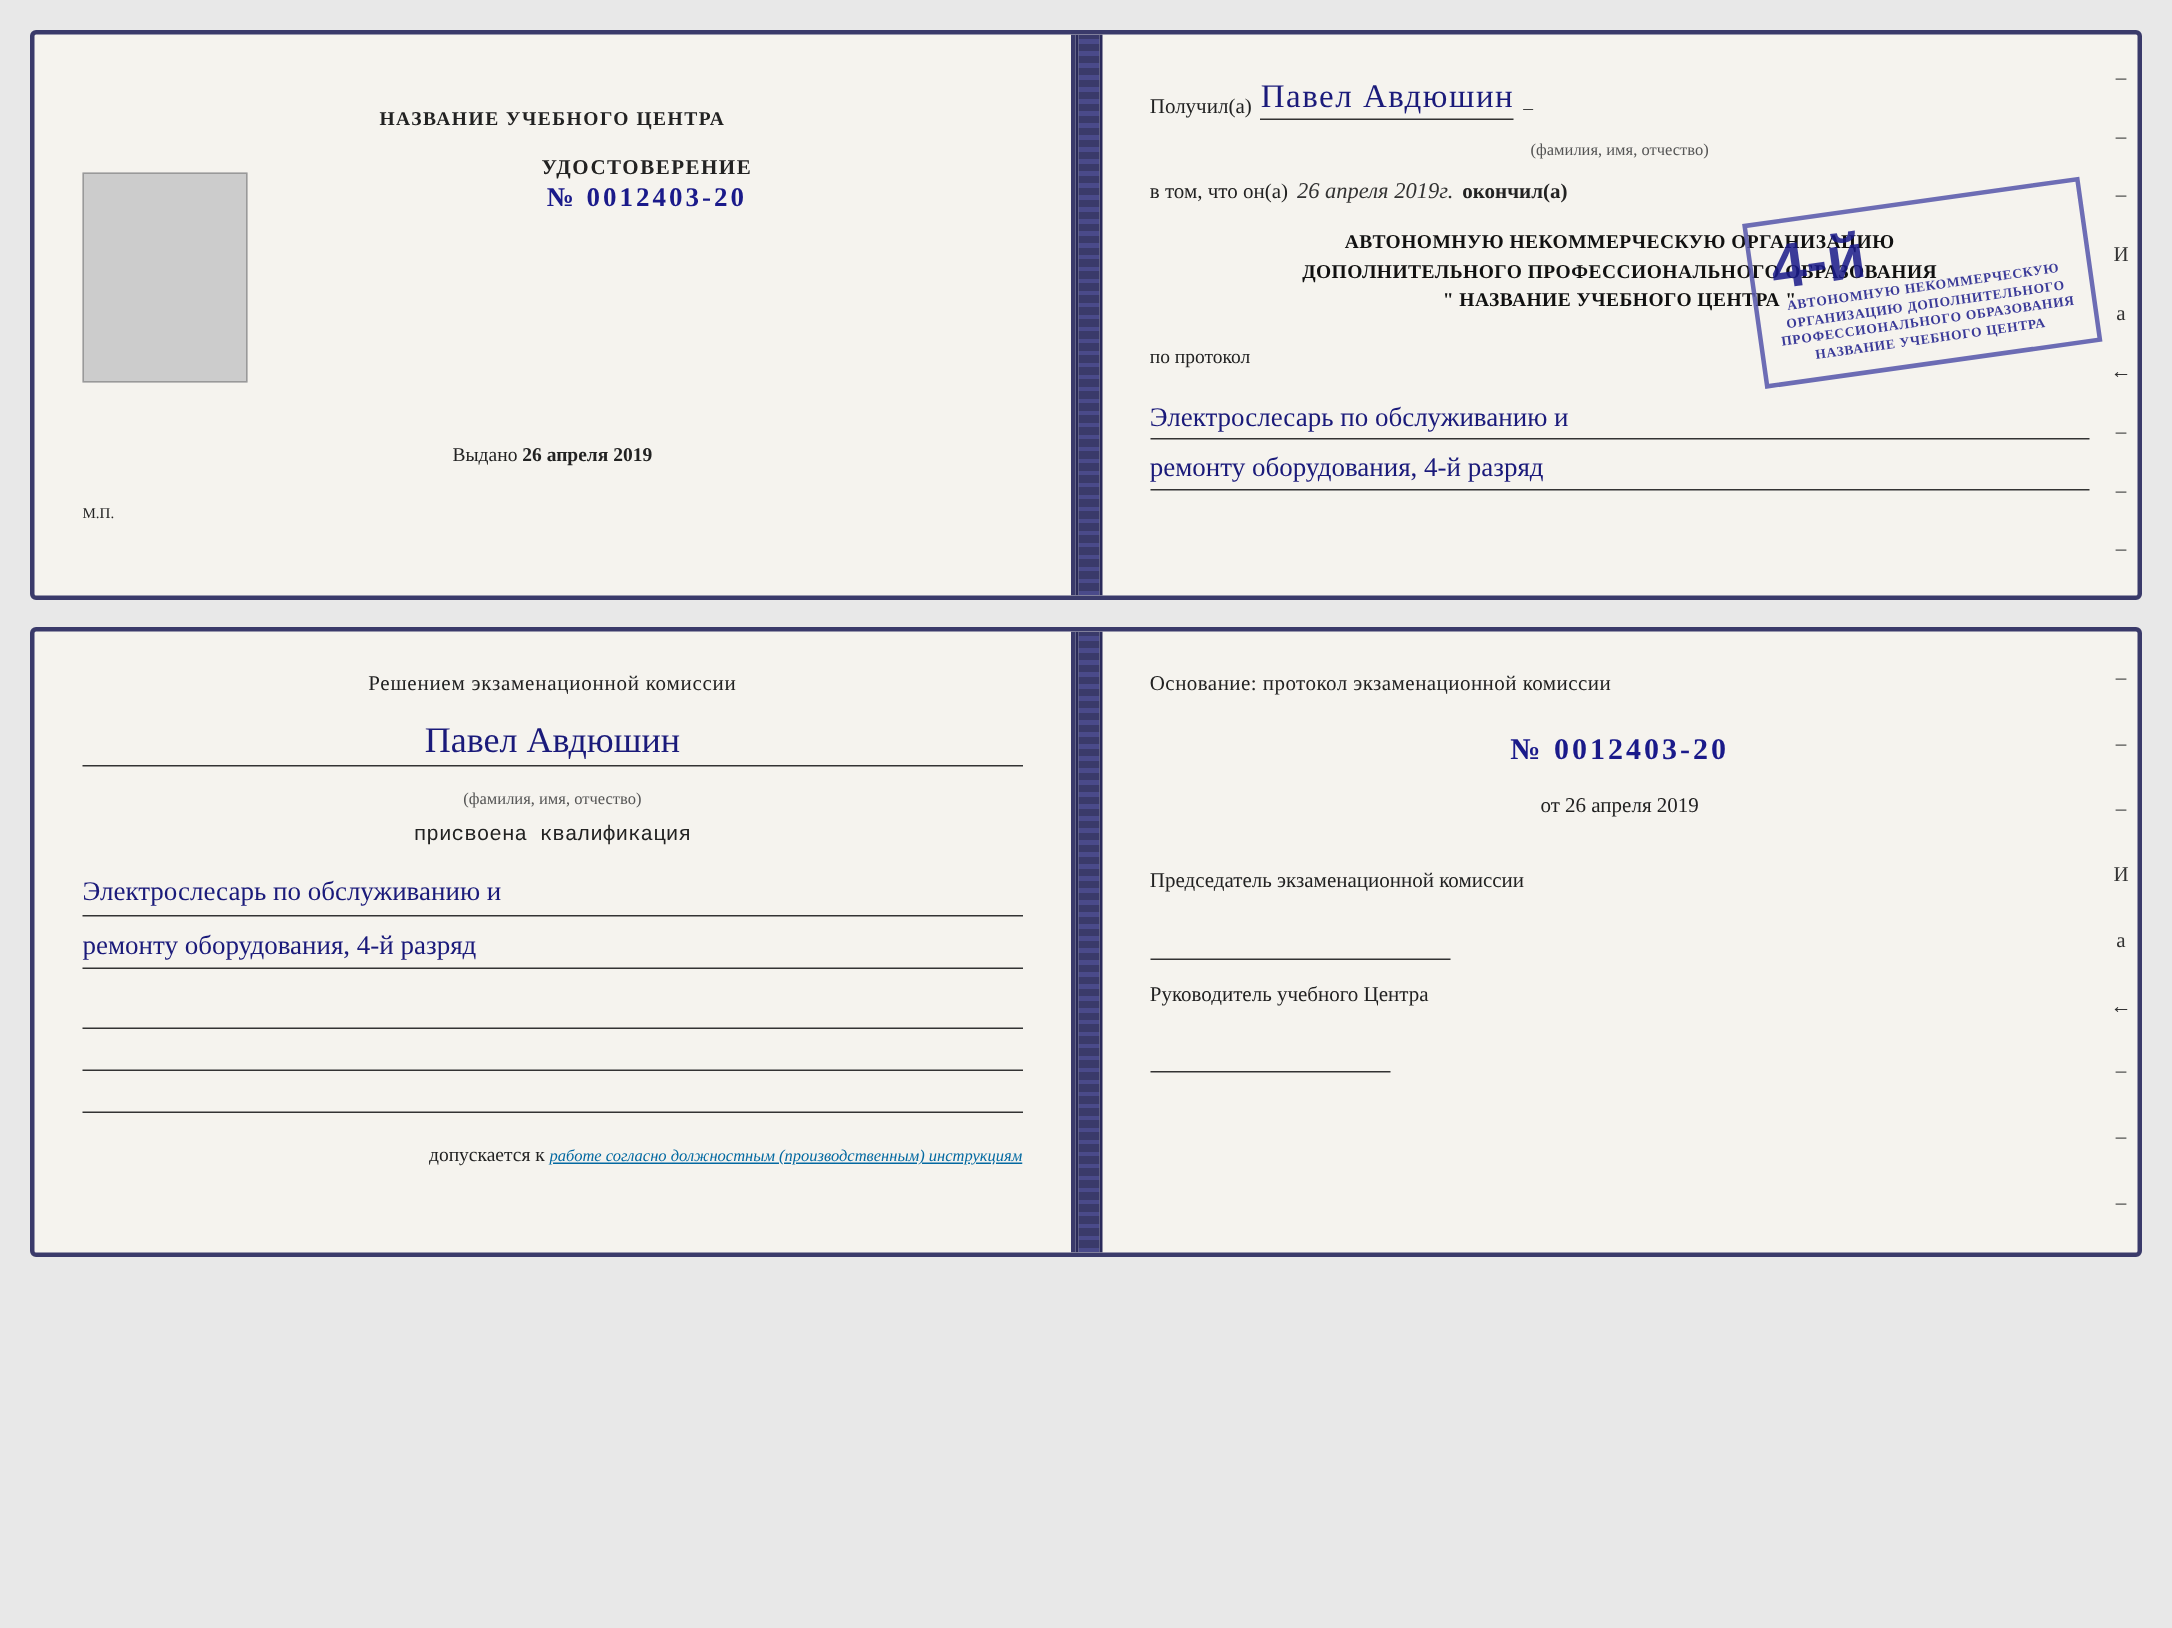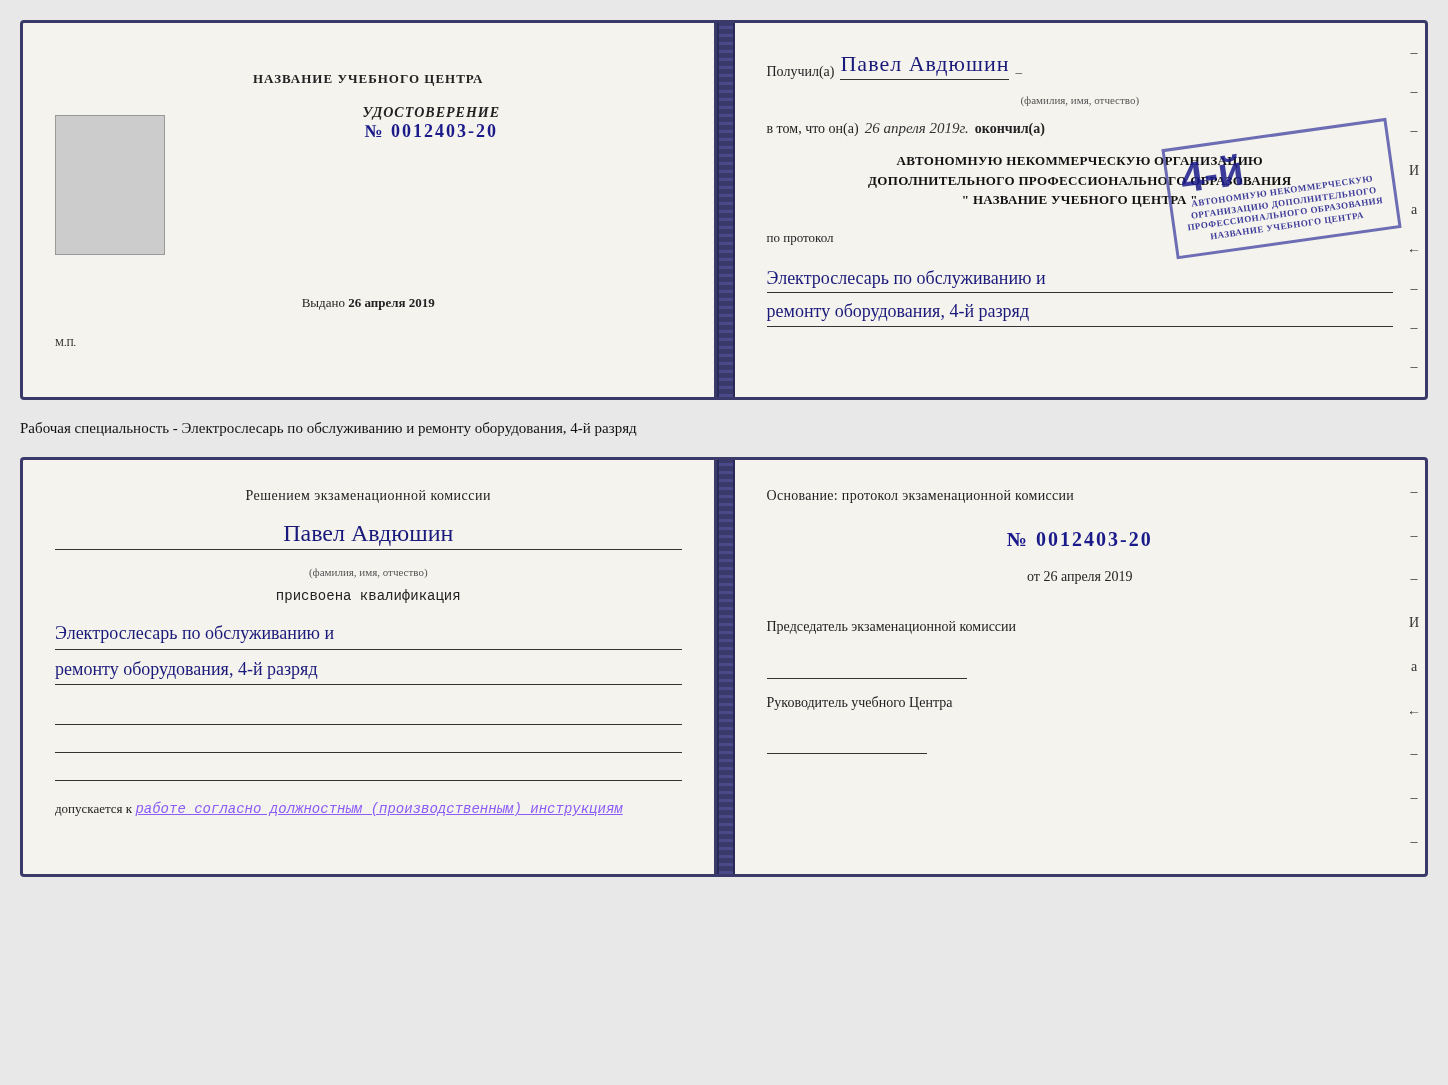--- a/index.html
+++ b/index.html
@@ -81,21 +81,20 @@
     .cert-number-block {
       text-align: center;
     }
 
     .cert-label {
       font-size: 14px;
       text-transform: uppercase;
       letter-spacing: 1px;
       font-weight: bold;
       color: #222;
-      font-style: italic;
     }
 
     .cert-number {
       font-size: 18px;
       font-weight: bold;
       color: #1a1a8a;
       letter-spacing: 2px;
     }
 
     .issued-line {
@@ -281,23 +280,22 @@
 
     .dopuskaetsya {
       font-size: 13px;
       color: #222;
       margin-top: 10px;
     }
 
     .dopuskaetsya-val {
       font-style: italic;
       text-decoration: underline;
-      font-size: 14px;
-      color: #8b5cf6;
-      font-family: Liberation Mono, monospace;
+      font-size: 11px;
+      color: #0369a1;
     }
 
     
     .osnov-label {
       font-size: 14px;
       color: #222;
       letter-spacing: 0.3px;
     }
 
     .protokol-number {
@@ -427,26 +425,25 @@
           <span>а</span>
           <span>←</span>
           <span>–</span>
           <span>–</span>
           <span>–</span>
         </div>
       </div>
     </div>
   </div>
 
-  <div class="separator-text">Рабочая специальность - Электрослесарь по обслуживанию и ремонту оборудования, 4-й разряд</div>
 
   <div class="doc-outer">
     <div class="doc-bottom">
 
-      <div class="doc-left" style="align-items:flex-start;">
+      <div class="doc-left" style="align-items:flex-end;">
         <div class="decision-title">Решением экзаменационной комиссии</div>
 
         <span class="handwritten-name-large">Павел Авдюшин</span>
         <div class="small-label">(фамилия, имя, отчество)</div>
 
         <div class="assigned-label">присвоена квалификация</div>
 
         <div style="width:100%;">
           <span class="handwritten-qual">Электрослесарь по обслуживанию и</span>
           <span class="handwritten-qual">ремонту оборудования, 4-й разряд</span>

